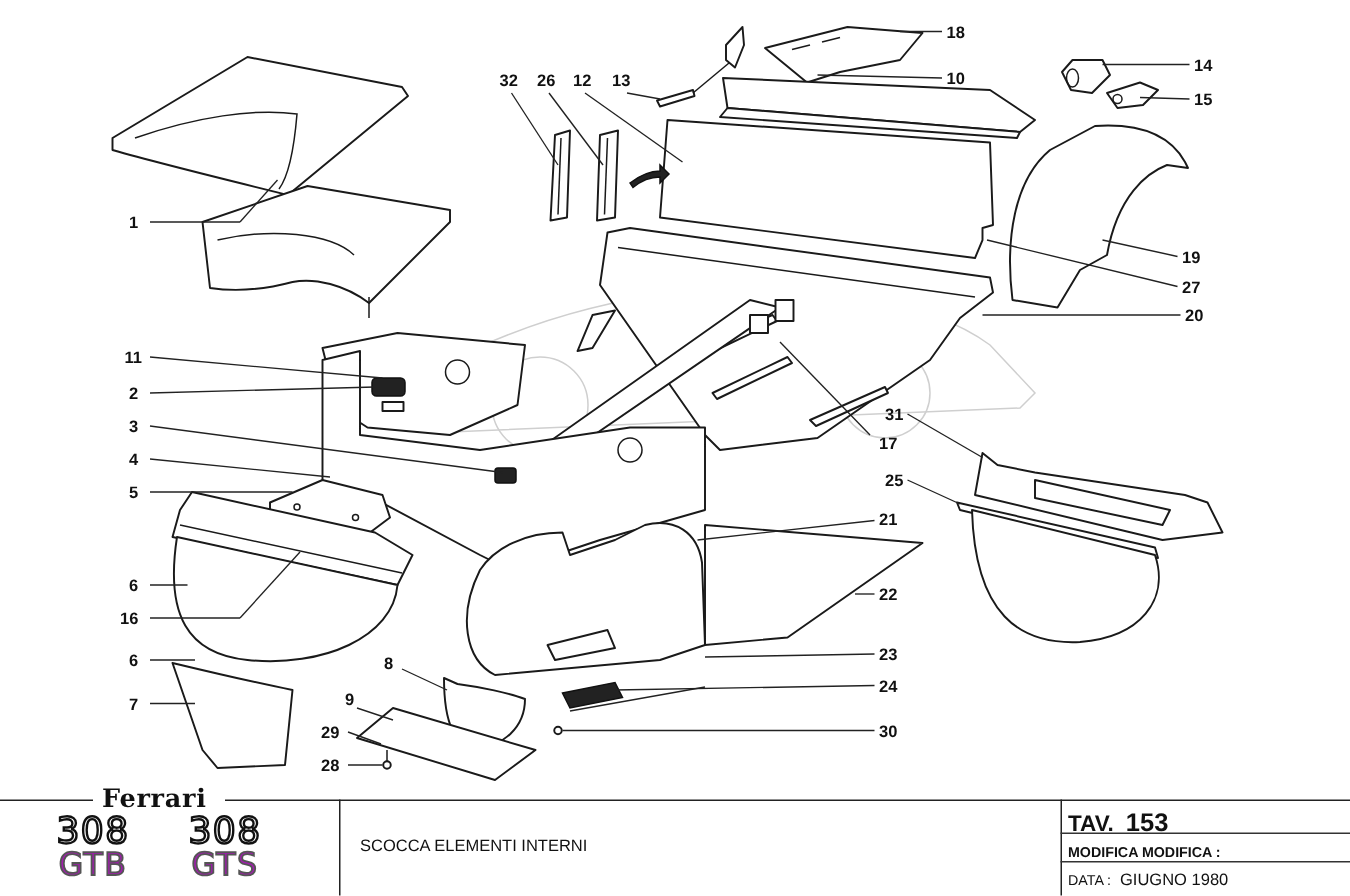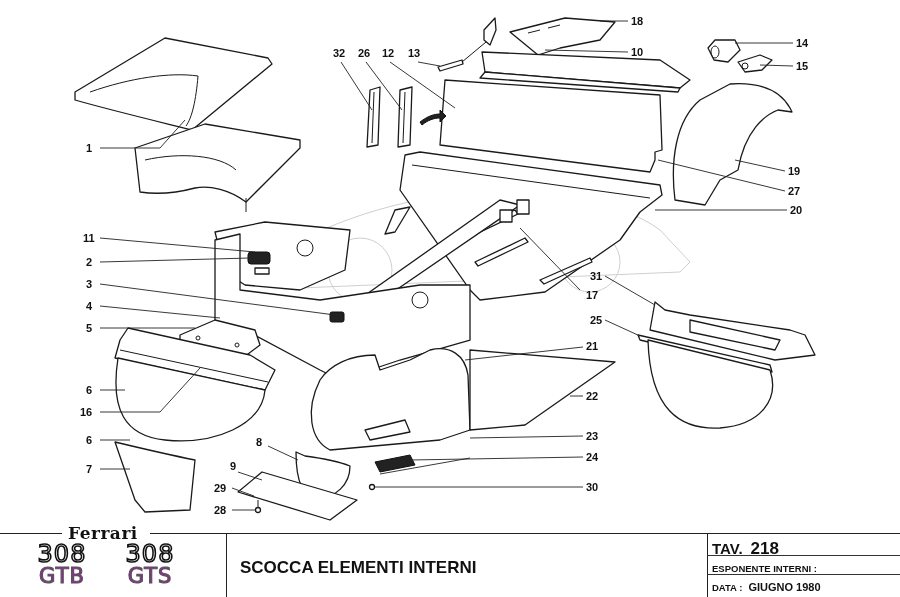--- a/index.html
+++ b/index.html
@@ -13,26 +13,26 @@
   .dark { fill:#222; stroke:#111; }
   
   #titleblock { position:absolute; left:0; top:533px; width:900px; height:76px; }
   .tb-topline { position:absolute; top:0; height:0; border-top:1.5px solid #222; }
   .tb-vline { position:absolute; top:0; bottom:0; width:0; border-left:1.5px solid #222; }
   .tb-hline { position:absolute; height:0; border-top:1px solid #333; }
   #brand { position:absolute; left:62px; top:-10px; background:#fff; padding:0 6px; font-family:"DejaVu Serif", serif; font-weight:bold; font-size:17px; letter-spacing:0.5px; }
   .model { position:absolute; top:10px; width:80px; text-align:center; }
   .model-num { display:block; font-family:"DejaVu Sans", sans-serif; font-weight:normal; font-size:24px; line-height:22px; color:#fff; -webkit-text-stroke:1.6px #111; letter-spacing:1px; }
   .model-ver { display:block; font-family:"DejaVu Sans", sans-serif; font-size:21px; line-height:22px; color:#a21caf; -webkit-text-stroke:1.2px #555; letter-spacing:1px; }
-  #sheet-title { position:absolute; left:240px; top:25px; font-weight:bold; font-size:17px; }
+  #sheet-title { position:absolute; left:240px; top:25px; font-weight:normal; font-size:11px; }
   #tav { position:absolute; left:712px; top:6px; font-weight:bold; font-size:15px; }
   #tav-label { margin-right:8px; }
   #tav-num { font-size:17px; }
   #esponente { position:absolute; left:712px; top:30px; font-weight:bold; font-size:9.5px; }
-  #data-row { position:absolute; left:712px; top:48px; font-weight:bold; font-size:9.5px; }
+  #data-row { position:absolute; left:712px; top:48px; font-weight:normal; font-size:9.5px; }
   #data-value { font-size:11px; margin-left:6px; }
 </style>
 </head>
 <body>
 
 <svg id="drawing" viewBox="0 0 900 525" xmlns="http://www.w3.org/2000/svg">
 
   <g>
     <path class="ghost" d="M250,270 C300,235 370,205 450,195 C540,188 620,200 660,230 L690,262 L680,272 L300,288 Z"></path>
     <circle class="ghost" cx="360" cy="270" r="32"></circle>
@@ -260,22 +260,22 @@
     <span class="model-ver">GTB</span>
   </div>
   <div class="model" style="left:110px;">
     <span class="model-num">308</span>
     <span class="model-ver">GTS</span>
   </div>
 
   <div id="sheet-title">SCOCCA ELEMENTI INTERNI</div>
 
   <div id="tav">
-    <span id="tav-label">TAV.</span><span id="tav-num">218</span>
+    <span id="tav-label">TAV.</span><span id="tav-num">153</span>
   </div>
   <div id="esponente">
-    <span>ESPONENTE INTERNI :</span>
+    <span>MODIFICA MODIFICA :</span>
     <span></span>
   </div>
   <div id="data-row">
     <span>DATA :</span><span id="data-value">GIUGNO  1980</span>
   </div>
 </div>
 
 </body></html>

